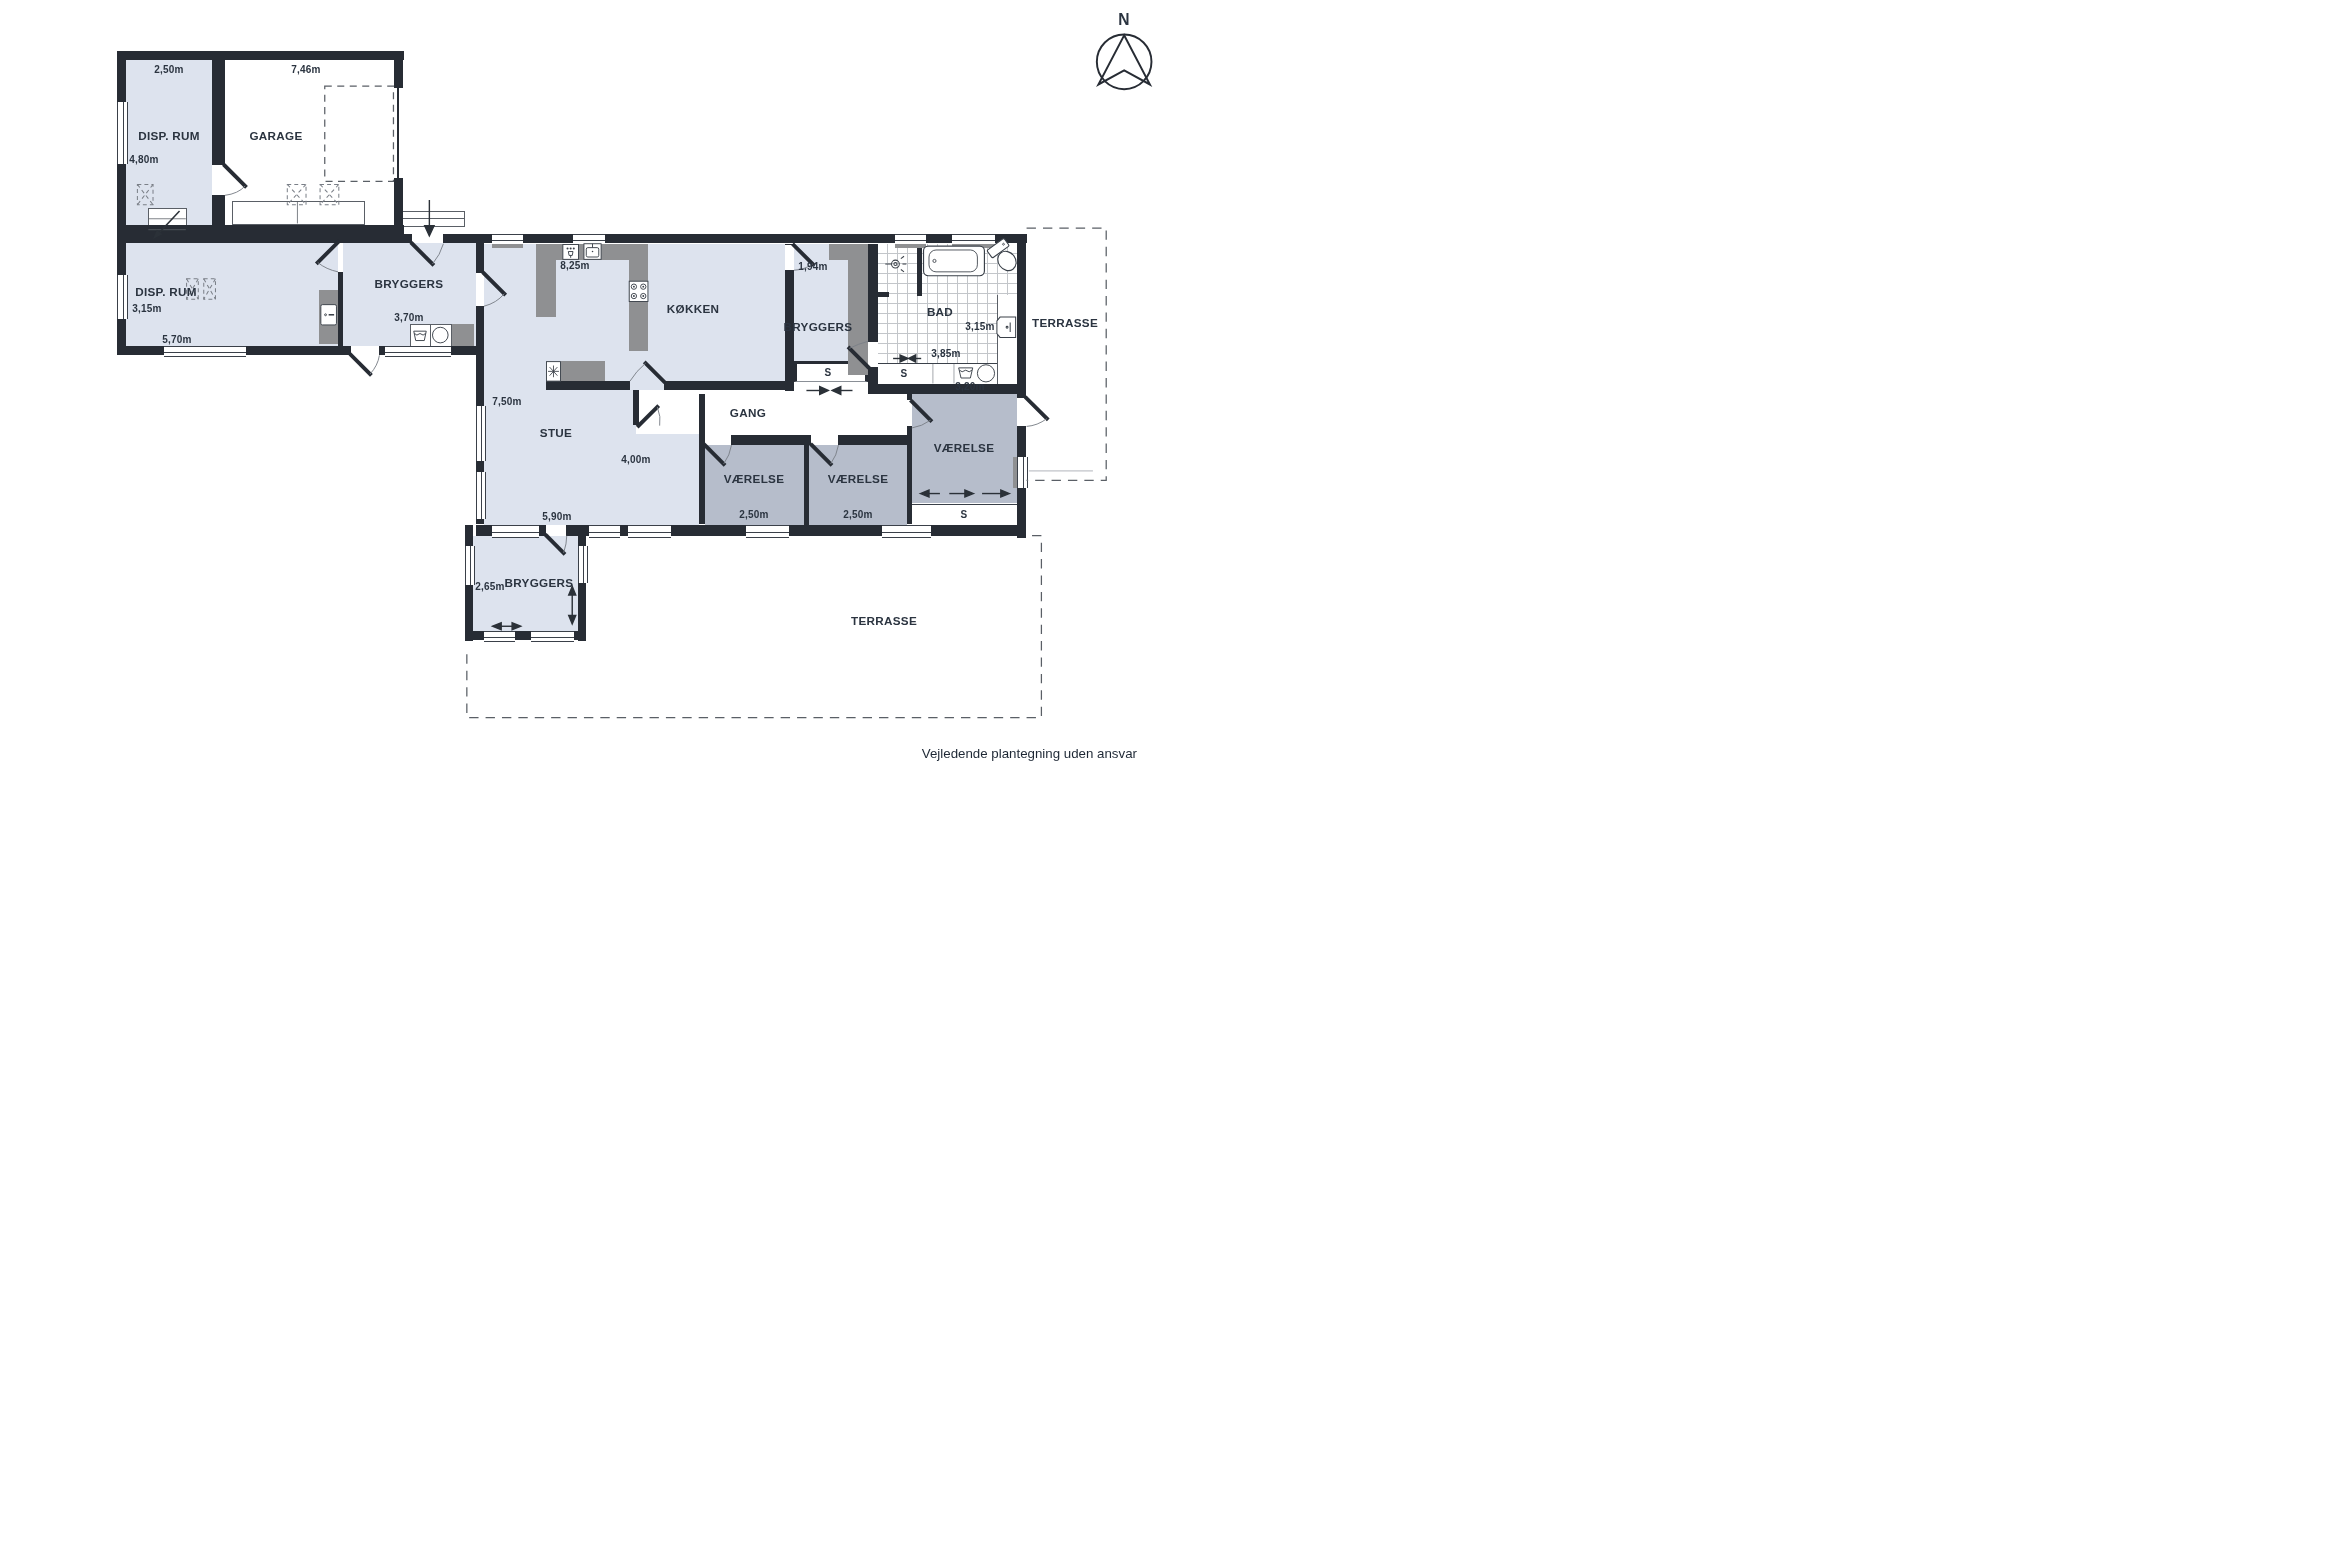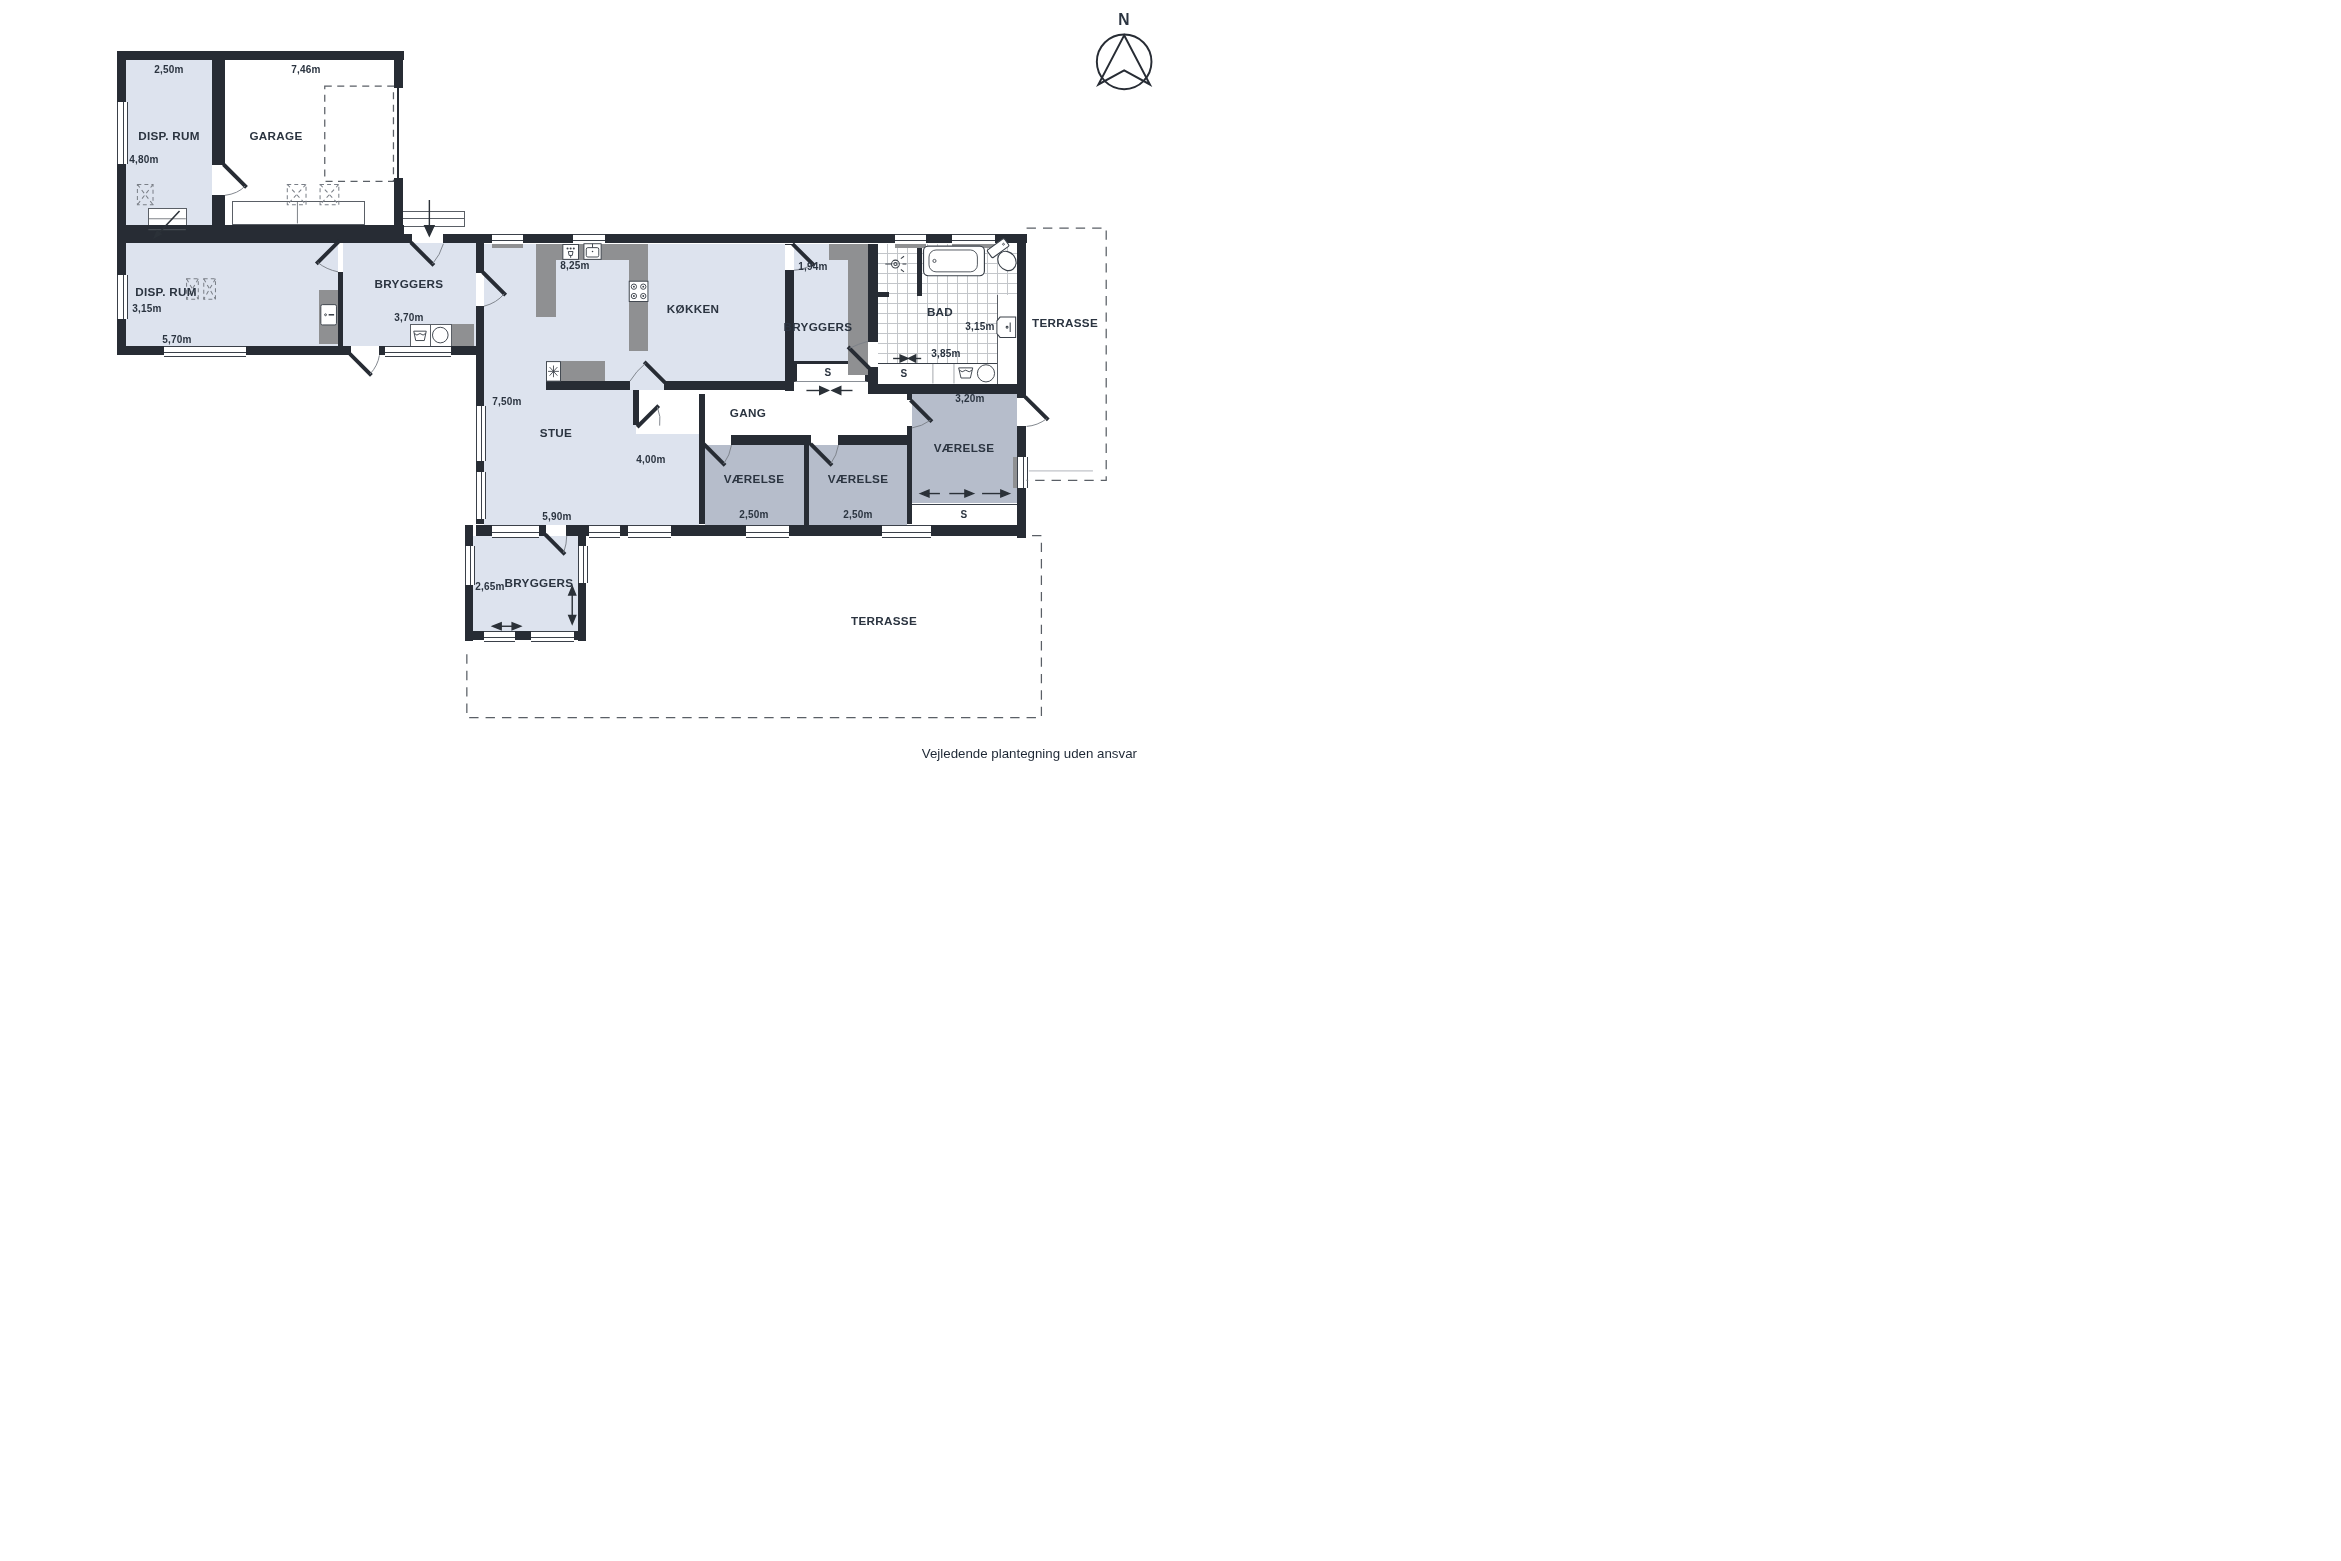--- a/index.html
+++ b/index.html
@@ -358,28 +358,28 @@
 
   <div class="lbl" style="left:940px;top:311px">BAD</div>
   <div class="lbl dim" style="left:980px;top:326px">3,15m</div>
   <div class="lbl dim" style="left:946px;top:353px">3,85m</div>
 
   <div class="lbl" style="left:748px;top:412px">GANG</div>
 
   <div class="lbl" style="left:556px;top:432px">STUE</div>
   <div class="lbl dim" style="left:507px;top:401px">7,50m</div>
   <div class="lbl dim" style="left:557px;top:516px">5,90m</div>
-  <div class="lbl dim" style="left:651px;top:459px">4,00m</div>
+  <div class="lbl dim" style="left:636px;top:459px">4,00m</div>
 
   <div class="lbl" style="left:754px;top:478px">VÆRELSE</div>
   <div class="lbl dim" style="left:754px;top:514px">2,50m</div>
   <div class="lbl" style="left:858px;top:478px">VÆRELSE</div>
   <div class="lbl dim" style="left:858px;top:514px">2,50m</div>
   <div class="lbl" style="left:964px;top:447px">VÆRELSE</div>
-  <div class="lbl dim" style="left:970px;top:398px">3,20m</div>
+  <div class="lbl dim" style="left:970px;top:386px">3,20m</div>
 
   <div class="lbl" style="left:539px;top:582px">BRYGGERS</div>
   <div class="lbl dim" style="left:490px;top:586px">2,65m</div>
 
   <div class="lbl" style="left:1065px;top:322px">TERRASSE</div>
   <div class="lbl" style="left:884px;top:620px">TERRASSE</div>
 
   <div class="lbl s" style="left:828px;top:372px">S</div>
   <div class="lbl s" style="left:904px;top:373px">S</div>
   <div class="lbl s" style="left:964px;top:514px">S</div>

